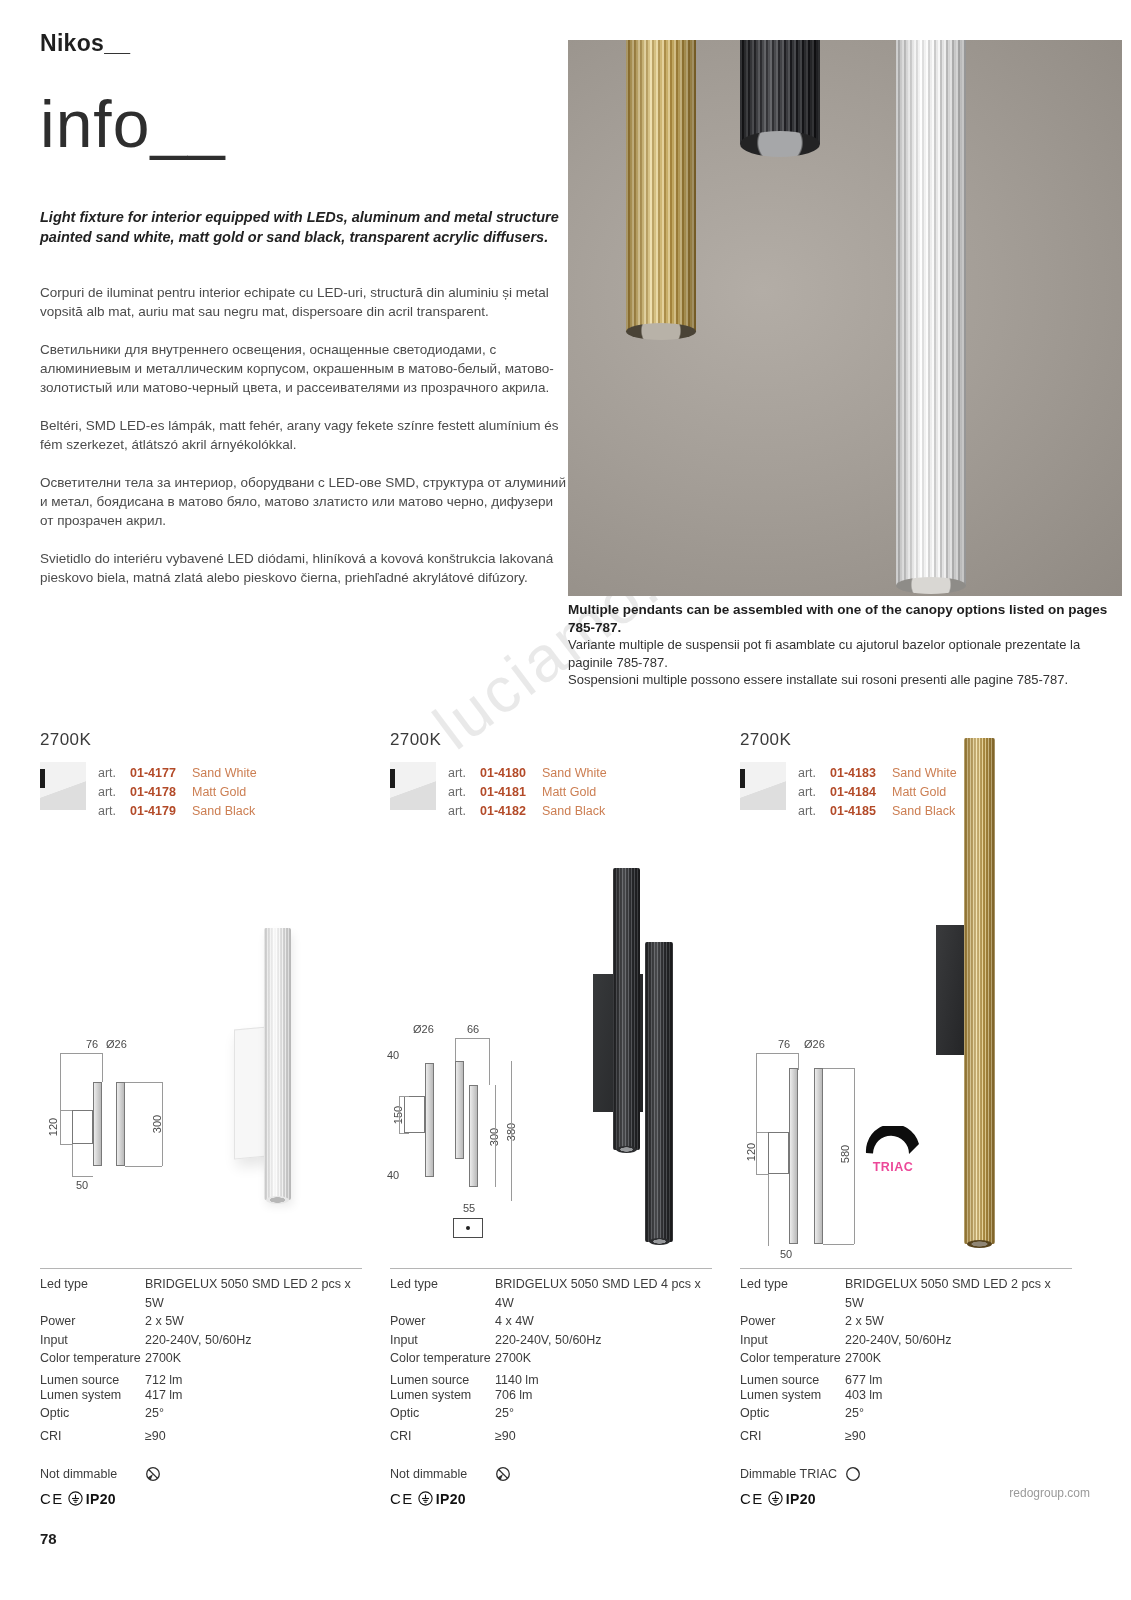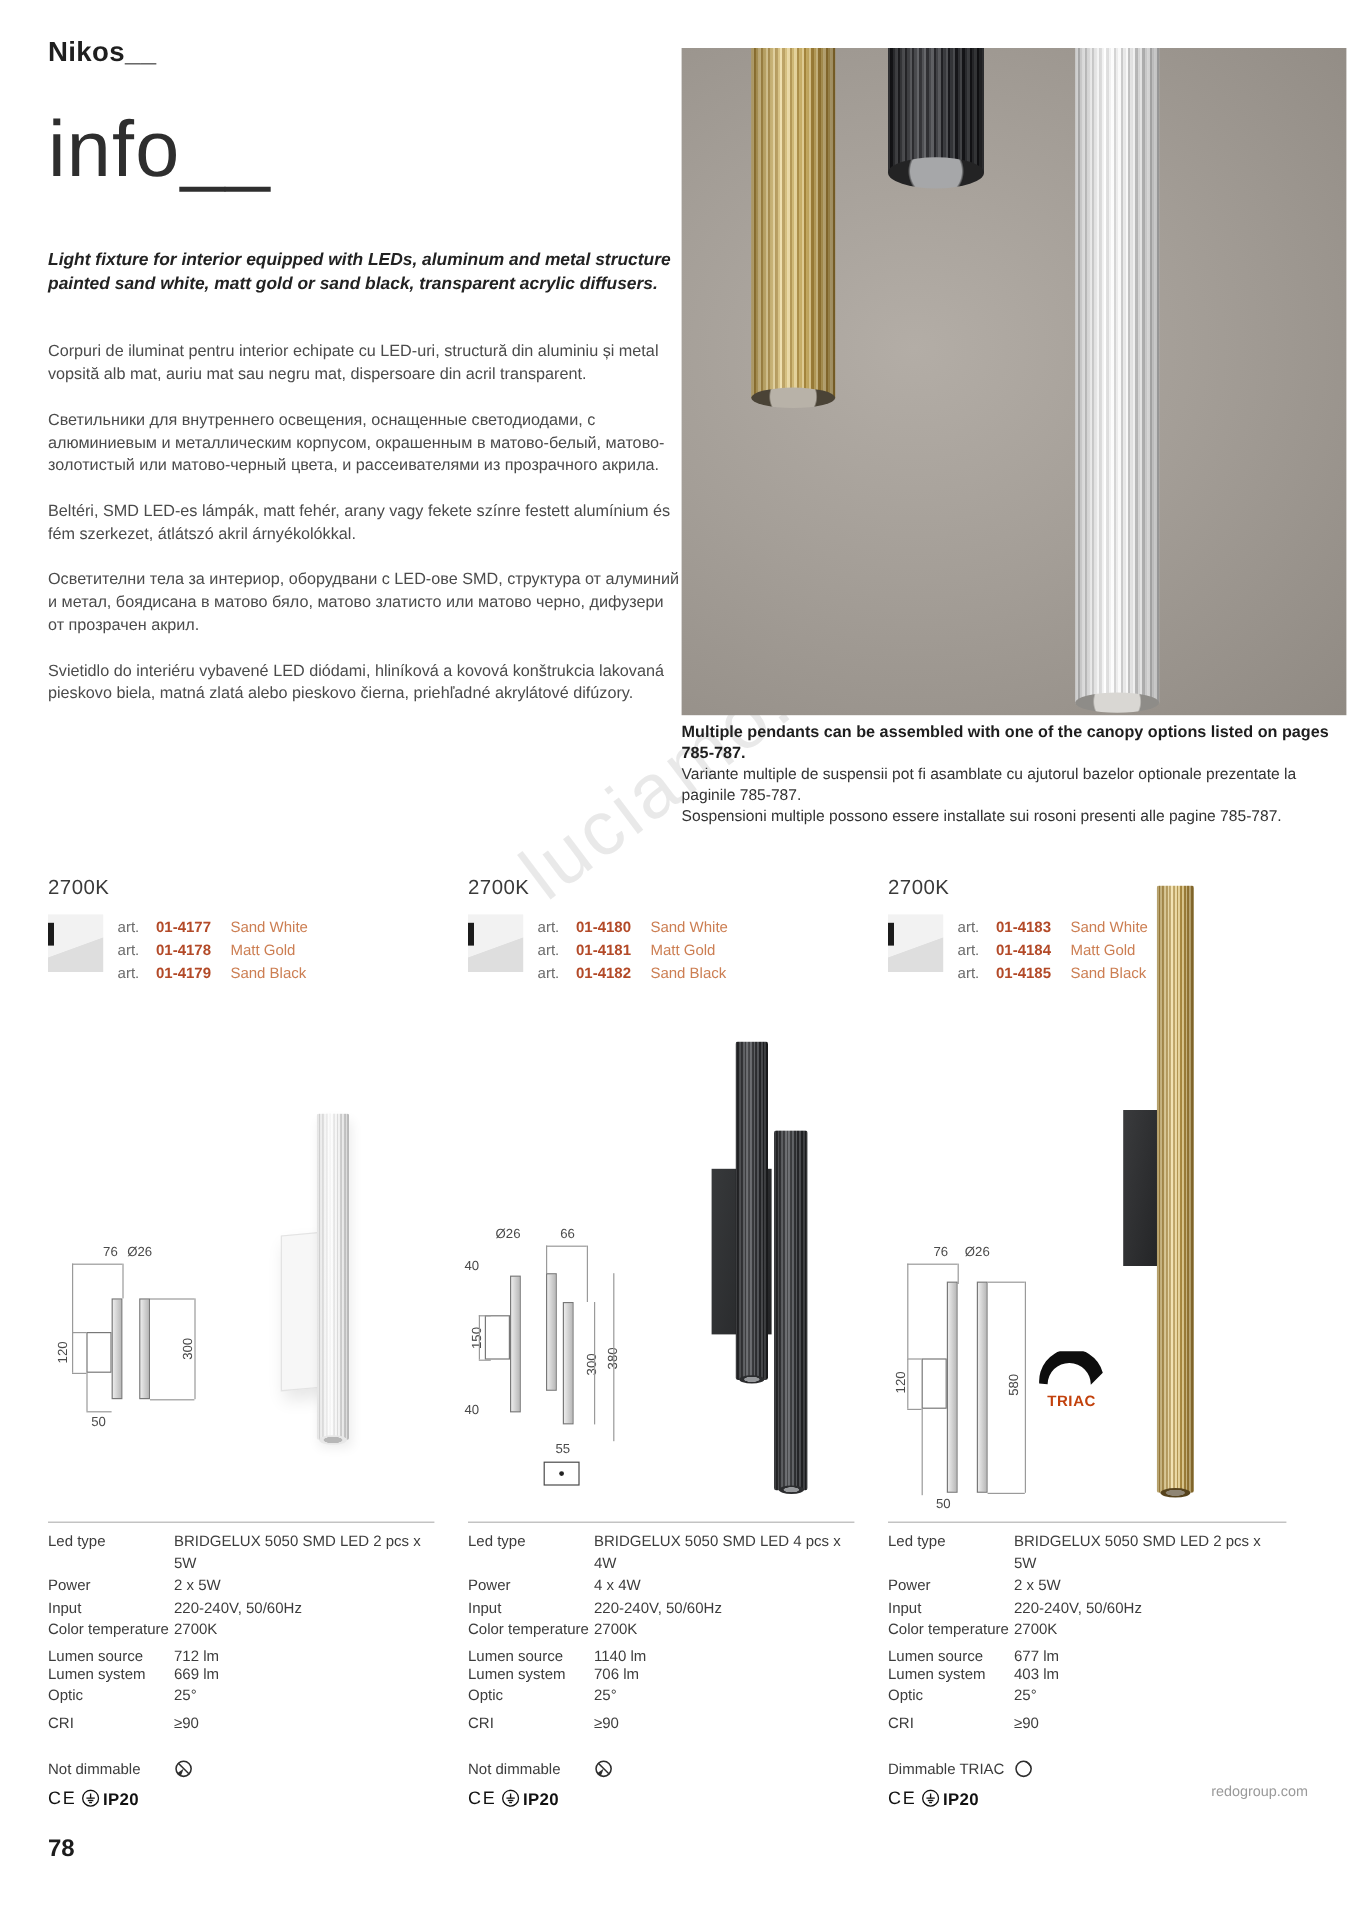--- a/index.html
+++ b/index.html
@@ -78,36 +78,36 @@
   .dbox{position:absolute;background:#fff;border:1px solid #787878;box-sizing:border-box;}
   .dlab{position:absolute;white-space:nowrap;}
   .vlab{position:absolute;white-space:nowrap;transform:rotate(-90deg);transform-origin:center;}
   .draw-1{left:50px;top:1038px;width:165px;height:165px;}
   .draw-2{left:395px;top:1023px;width:150px;height:222px;}
   .draw-3{left:742px;top:1038px;width:185px;height:222px;}
   .canopy{position:absolute;border:1.5px solid #4a4a4a;background:#fff;}
   .canopy i{position:absolute;left:50%;top:50%;width:4px;height:4px;margin:-2px 0 0 -2px;border-radius:50%;background:#222;}
   
   .triac{position:absolute;left:858px;top:1126px;z-index:2;width:70px;text-align:center;}
-  .triac .tl{font-size:12.5px;font-weight:bold;color:#c2410c;letter-spacing:.5px;}
+  .triac .tl{font-size:12.5px;font-weight:bold;color:#ec4899;letter-spacing:.5px;}
   
   .spec{position:absolute;top:1268px;width:322px;border-top:1px solid #b5b5b5;padding-top:6px;z-index:2;}
   .spec-1{left:40px;} .spec-2{left:390px;} .spec-3{left:740px;width:332px;}
   .spec-row{display:flex;font-size:12.5px;color:#3c3c3c;line-height:18.5px;}
   .spec-row .sl{flex:0 0 105px;}
   .spec-row.tight{line-height:15.5px;}
   .spec-row.gap{margin-top:5px;}
   .dim-row{display:flex;align-items:center;font-size:12.5px;color:#3c3c3c;line-height:19px;margin-top:19px;}
   .dim-row .sl{flex:0 0 105px;}
   .cert{display:flex;align-items:center;margin-top:5px;height:20px;}
   .ce{font-size:15px;letter-spacing:1.5px;color:#111;font-weight:500;}
   .gnd{margin:0 3px 0 4px;display:inline-flex;}
   .ip{font-size:14px;font-weight:bold;color:#111;letter-spacing:.3px;}
   
-  .pagenum{position:absolute;left:40px;top:1530px;font-size:20px;font-weight:bold;color:#1c1c1c;}
+  .pagenum{position:absolute;left:40px;top:1530px;font-size:15px;font-weight:bold;color:#1c1c1c;}
   .site{position:absolute;right:41px;top:1486px;font-size:12px;color:#9a9a9a;}
 </style>
 </head>
 <body>
 
 <div class="page">
 
   <div class="watermark">luciamo.it</div>
 
   <div class="brand">Nikos__</div>
@@ -323,21 +323,21 @@
     <div class="spec-row">
         <span class="sl">Color temperature</span>
         <span class="sv">2700K</span>
       </div>
     <div class="spec-row tight gap">
         <span class="sl">Lumen source</span>
         <span class="sv">712 lm</span>
       </div>
     <div class="spec-row tight">
         <span class="sl">Lumen system</span>
-        <span class="sv">669 lm</span>
+        <span class="sv">417 lm</span>
       </div>
     <div class="spec-row">
         <span class="sl">Optic</span>
         <span class="sv">25°</span>
       </div>
     <div class="spec-row gap">
         <span class="sl">CRI</span>
         <span class="sv">≥90</span>
       </div>
     <div class="dim-row">

